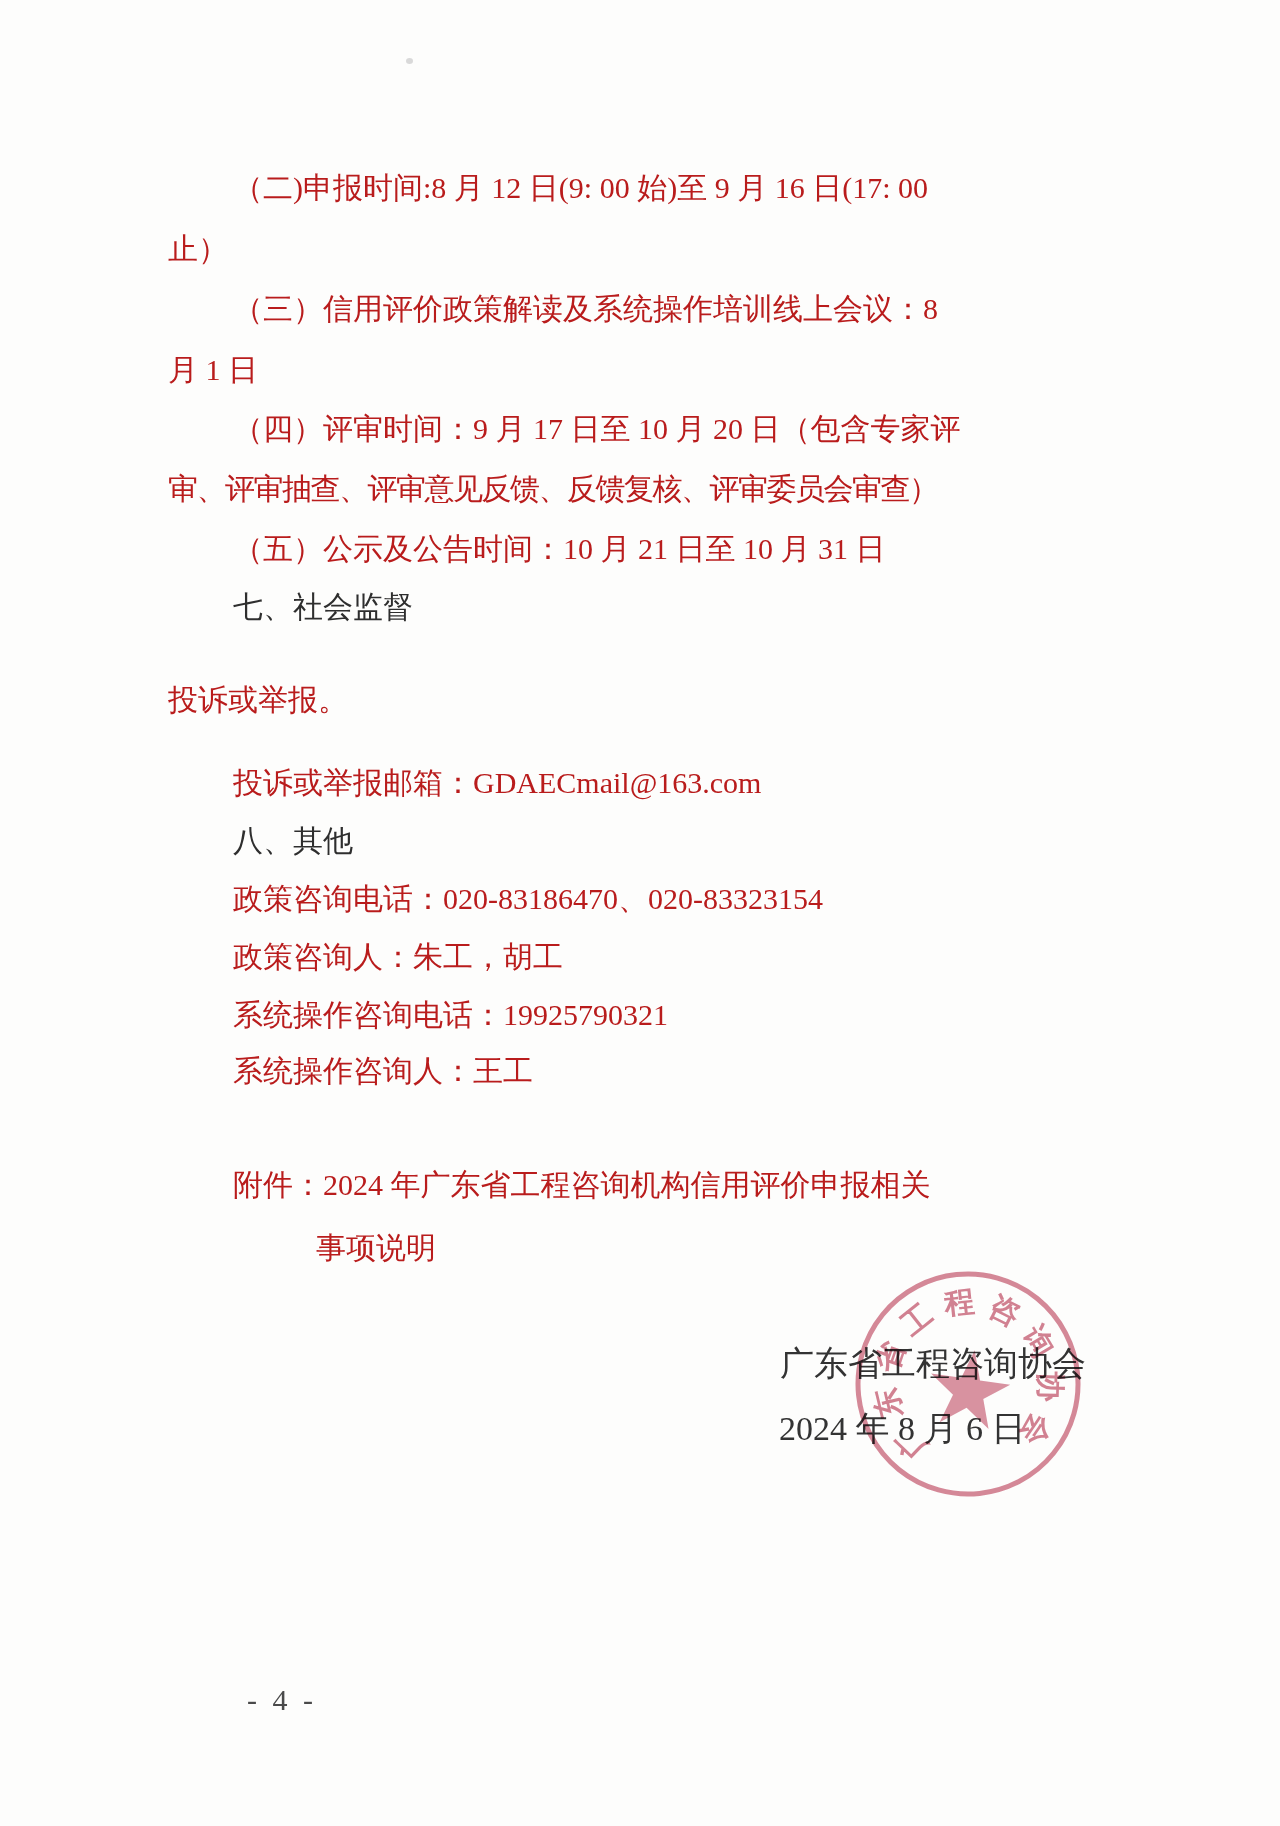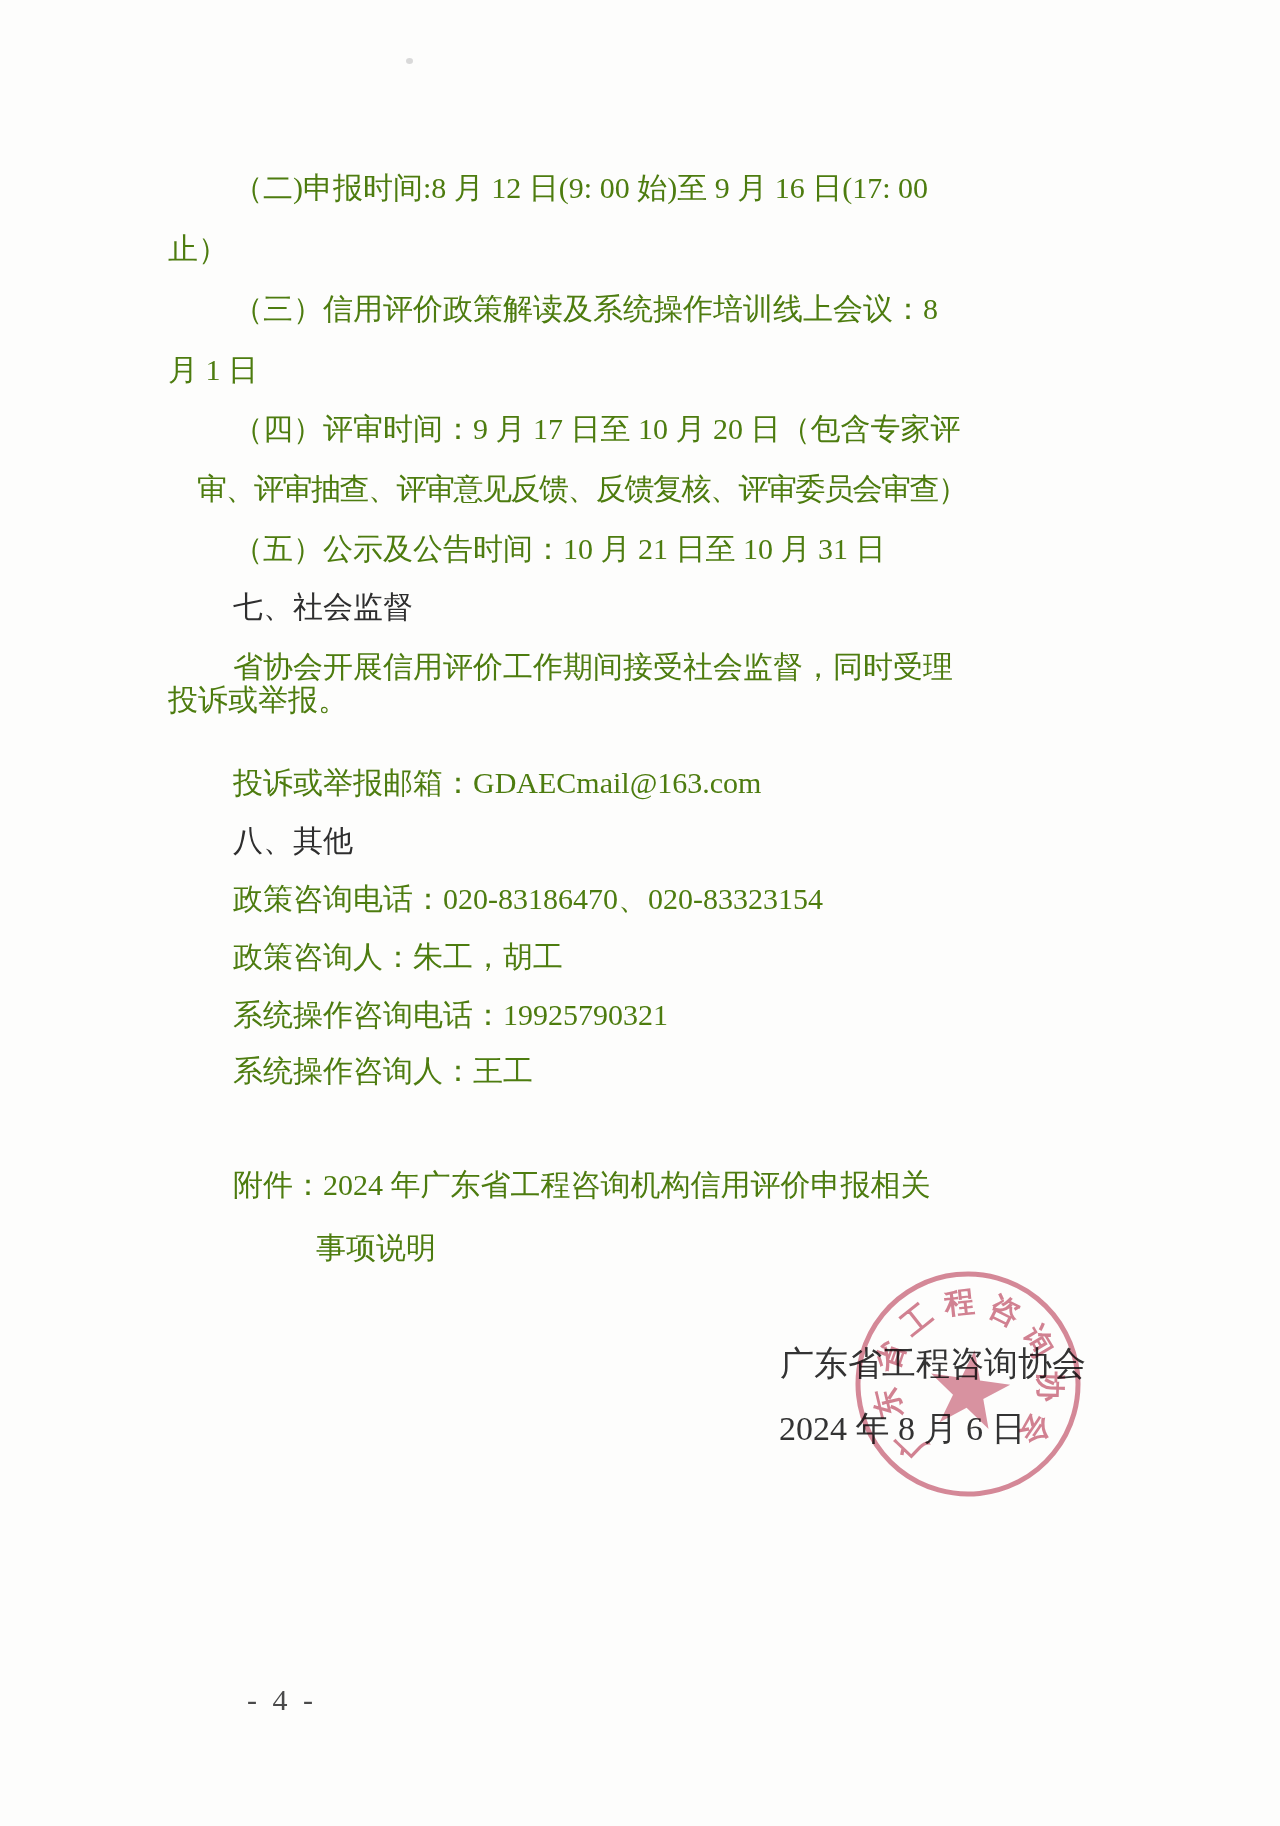--- a/index.html
+++ b/index.html
@@ -11,21 +11,21 @@
     background:#fdfdfc;
     overflow:hidden;
     font-family:"Liberation Serif","DejaVu Serif",serif;
     color:#383838;
   }
   .doc-line{
     position:absolute;
     font-size:30px;
     line-height:36px;
     white-space:pre;
-    color:#4d7c0f;
+    color:#b91c1c;
   }
   .hei{
     font-family:"Liberation Sans","DejaVu Sans",sans-serif;
     font-weight:400;
     color:#2e2e2e;
   }
   .tight{letter-spacing:-1.5px;}
   .sig{
     position:absolute;
     font-size:34px;
@@ -67,24 +67,23 @@
 <body>
 
 <div class="page">
   <div class="speck"></div>
 
   <div class="doc-line" style="top:170px;left:233px;">（二)申报时间:8 月 12 日(9: 00 始)至 9 月 16 日(17: 00</div>
   <div class="doc-line" style="top:231px;left:168px;">止）</div>
   <div class="doc-line" style="top:291px;left:233px;">（三）信用评价政策解读及系统操作培训线上会议：8</div>
   <div class="doc-line" style="top:352px;left:168px;">月 1 日</div>
   <div class="doc-line" style="top:411px;left:233px;">（四）评审时间：9 月 17 日至 10 月 20 日（包含专家评</div>
-  <div class="doc-line tight" style="top:471px;left:168px;margin-left:29px;">审、评审抽查、评审意见反馈、反馈复核、评审委员会审查）</div>
+  <div class="doc-line tight" style="top:471px;left:168px;">审、评审抽查、评审意见反馈、反馈复核、评审委员会审查）</div>
   <div class="doc-line" style="top:531px;left:233px;">（五）公示及公告时间：10 月 21 日至 10 月 31 日</div>
   <div class="doc-line hei" style="top:589px;left:233px;">七、社会监督</div>
-  <div class="doc-line" style="top:649px;left:233px;">省协会开展信用评价工作期间接受社会监督，同时受理</div>
   <div class="doc-line" style="top:682px;left:168px;">投诉或举报。</div>
   <div class="doc-line" style="top:765px;left:233px;">投诉或举报邮箱：GDAECmail@163.com</div>
   <div class="doc-line hei" style="top:823px;left:233px;">八、其他</div>
   <div class="doc-line" style="top:881px;left:233px;">政策咨询电话：020-83186470、020-83323154</div>
   <div class="doc-line" style="top:939px;left:233px;">政策咨询人：朱工，胡工</div>
   <div class="doc-line" style="top:997px;left:233px;">系统操作咨询电话：19925790321</div>
   <div class="doc-line" style="top:1055px;left:233px;font-family:Liberation Mono, monospace;">系统操作咨询人：王工</div>
   <div class="doc-line" style="top:1167px;left:233px;">附件：2024 年广东省工程咨询机构信用评价申报相关</div>
   <div class="doc-line" style="top:1230px;left:316px;">事项说明</div>
 

